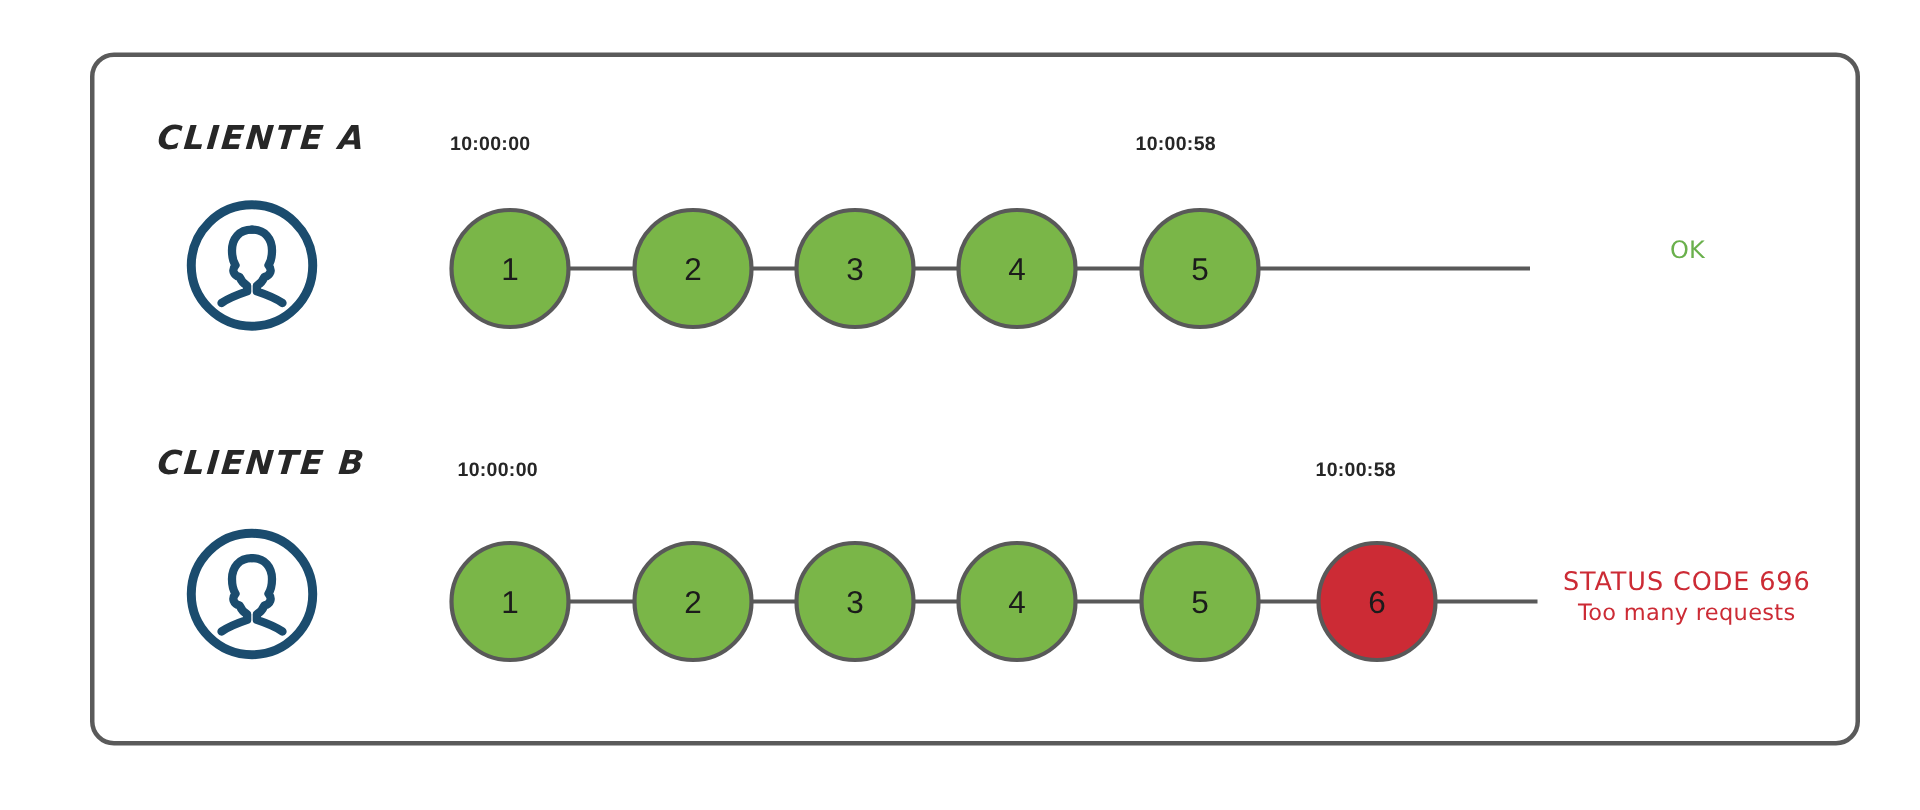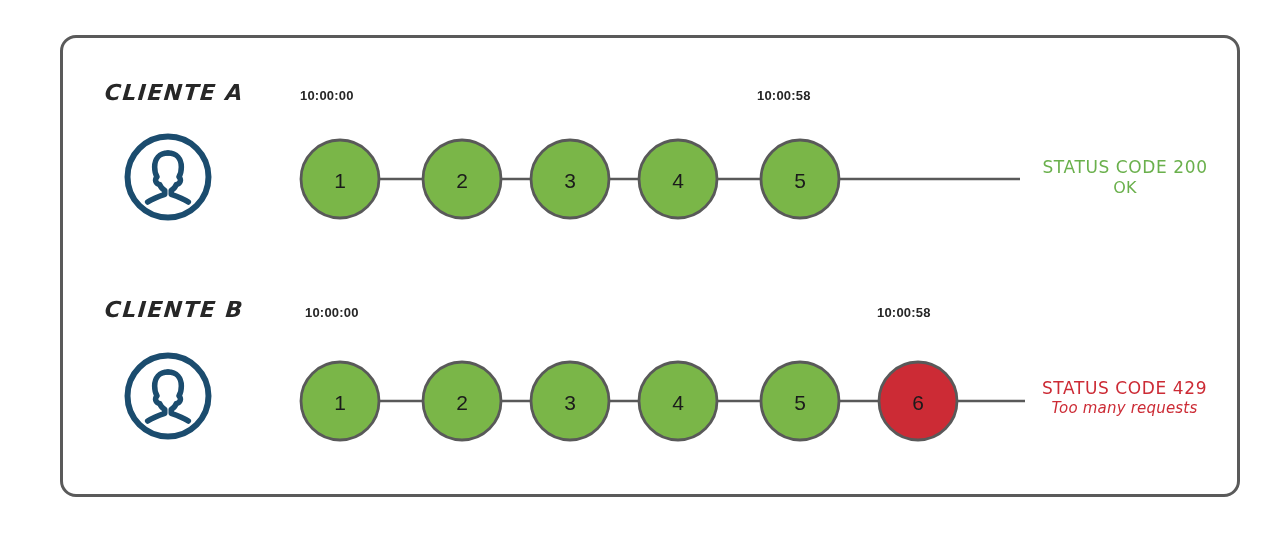--- a/index.html
+++ b/index.html
@@ -106,21 +106,21 @@
     letter-spacing: .6px;
     font-weight: 500;
   }
   .status .line2 {
     display: block;
     font-size: 16px;
     letter-spacing: .2px;
   }
   .status.ok   { color: #6ab04c; }
   .status.err  { color: #cc2b35; }
-  .status.err .line2 { font-style: italic; font-size: 15px; }
+  .status.err .line2 { font-size: 15px; }
 </style>
 </head>
 <body>
 
 <div id="stage">
 
   <div class="frame"></div>
 
   <div class="row">
 
@@ -178,21 +178,20 @@
         <circle cx="678" cy="179" r="39" fill="#7ab648" stroke="#595959" stroke-width="2.8"></circle>
         <text class="node-num" x="678" y="180">4</text>
       </g>
       <g>
         <circle cx="800" cy="179" r="39" fill="#7ab648" stroke="#595959" stroke-width="2.8"></circle>
         <text class="node-num" x="800" y="180">5</text>
       </g>
     </svg>
 
     <div class="status ok" style="left:1025px; top:157px; width:200px;">
-      <span class="line1">STATUS CODE 200</span>
       <span class="line2">OK</span>
     </div>
   </div>
 
   <div class="row">
 
     <div class="client-label" style="left:105px; top:297px;">CLIENTE B</div>
 
     <div class="avatar" style="left:122px; top:350px;">
       <svg viewBox="0 0 100 100" xmlns="http://www.w3.org/2000/svg">
@@ -249,18 +248,18 @@
         <circle cx="800" cy="401" r="39" fill="#7ab648" stroke="#595959" stroke-width="2.8"></circle>
         <text class="node-num" x="800" y="402">5</text>
       </g>
       <g>
         <circle cx="918" cy="401" r="39" fill="#cc2b35" stroke="#595959" stroke-width="2.8"></circle>
         <text class="node-num" x="918" y="402">6</text>
       </g>
     </svg>
 
     <div class="status err" style="left:1022px; top:378px; width:205px;">
-      <span class="line1">STATUS CODE 429</span>
+      <span class="line1">STATUS CODE 696</span>
       <span class="line2">Too many requests</span>
     </div>
   </div>
 
 </div>
 
 </body></html>

